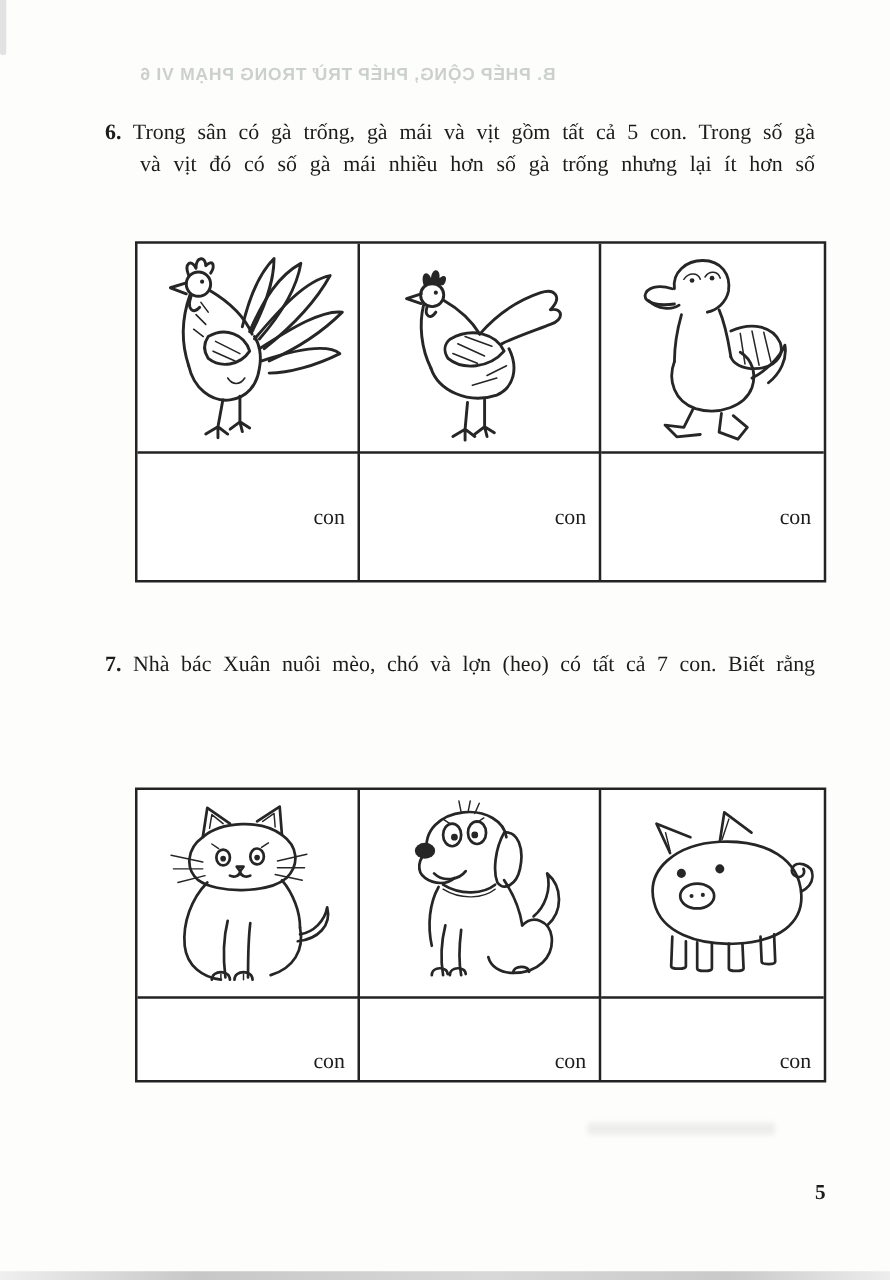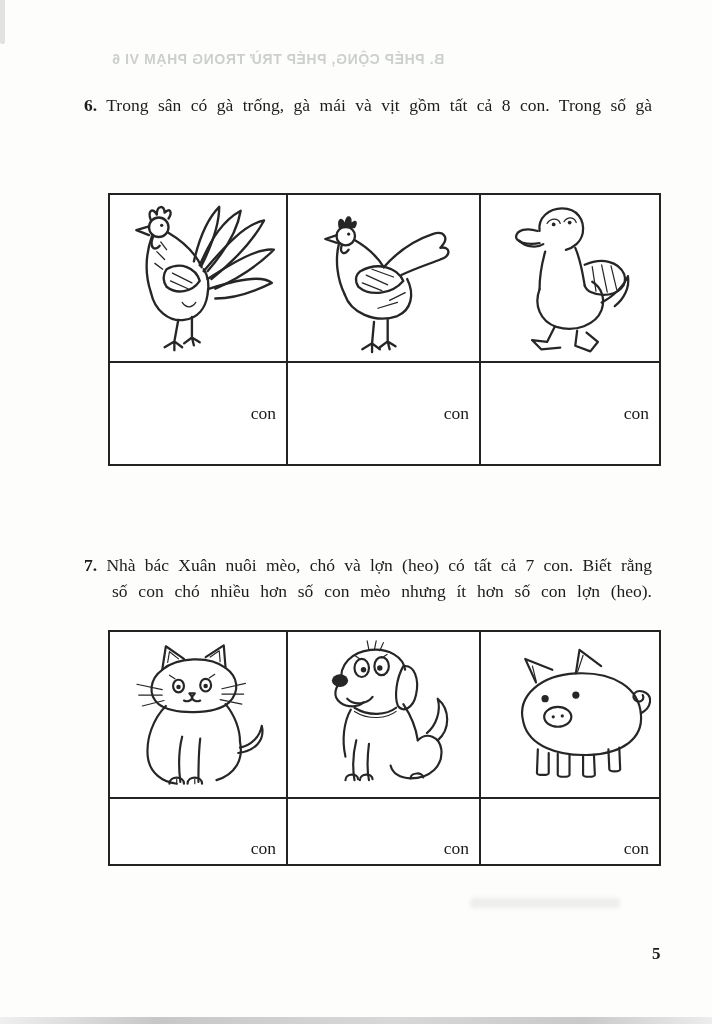--- a/index.html
+++ b/index.html
@@ -4,21 +4,21 @@
 <style>
   html,body{margin:0;padding:0;background:#9a9a9a;}
   .page{position:relative;width:712px;height:1024px;margin:0 auto;background:#fdfdfc;
         font-family:"Liberation Serif",serif;color:#1c1c1c;overflow:hidden;}
   .edgemark{position:absolute;left:0;top:0;width:5px;height:44px;background:#e2e2e2;border-radius:0 0 2px 2px;}
   .bleed{position:absolute;top:51px;left:92px;width:372px;transform:scaleX(-1);
          font-family:"Liberation Sans",sans-serif;font-weight:bold;font-size:14px;
          letter-spacing:.6px;color:#c4c9c4;opacity:.85;filter:blur(.4px);white-space:nowrap;text-align:center;}
   .problem{position:absolute;left:84px;width:568px;font-size:17.5px;line-height:26px;}
   .p6{top:92px;}
-  .p7{top:552px;}
+  .p7{top:518px;}
   .jline{text-align:justify;text-align-last:justify;}
   .cont{padding-left:28px;}
   .num{font-weight:bold;}
   .tablegrid{position:absolute;left:108px;width:549px;border:2.4px solid #232323;background:#fff;display:grid;
              grid-template-columns:178fr 193fr 178fr;}
   .t1{top:193px;grid-template-rows:168px 101px;}
   .t2{top:630px;grid-template-rows:167px 65px;}
   .cell{border-right:2.2px solid #232323;display:flex;align-items:center;justify-content:center;overflow:hidden;}
   .cell:nth-child(3n){border-right:none;}
   .cell:nth-child(-n+3){border-bottom:2.2px solid #232323;}
@@ -47,21 +47,22 @@
   <div class="smudge" style="left:555px;top:238px;width:70px;height:11px;"></div>
   <div class="smudge" style="left:505px;top:300px;width:115px;height:11px;"></div>
   <div class="smudge" style="left:420px;top:352px;width:160px;height:10px;"></div>
   <div class="smudge" style="left:300px;top:428px;width:340px;height:12px;"></div>
   <div class="smudge" style="left:480px;top:640px;width:170px;height:10px;"></div>
   <div class="smudge" style="left:555px;top:705px;width:80px;height:10px;"></div>
   <div class="smudge" style="left:430px;top:822px;width:170px;height:10px;"></div>
   <div class="smudge" style="left:470px;top:898px;width:150px;height:10px;"></div>
 
   <section class="problem p6">
-    <div class="jline"><span class="num">6.</span> <span>Trong sân có gà trống, gà mái và vịt gồm tất cả 8 con. Trong số gà</span></div>
+    <div class="jline"><span class="num">6.</span> <span>Trong sân có gà trống, gà mái và vịt gồm tất cả 5 con. Trong số gà</span></div>
+    <div class="jline cont">và vịt đó có số gà mái nhiều hơn số gà trống nhưng lại ít hơn số</div>
   </section>
 
   <div class="tablegrid t1">
     <div class="cell img">
       <svg viewBox="0 0 180 162">
         <g class="lineart">
           <path d="M96,74 C118,48 138,26 158,22 C146,44 124,66 104,82"></path>
           <path d="M100,82 C128,64 152,50 168,52 C150,70 126,84 108,92"></path>
           <path d="M102,92 C132,82 156,78 166,86 C146,96 124,102 108,102"></path>
           <path d="M92,68 C104,40 116,22 134,12 C130,36 114,58 100,74"></path>
@@ -128,21 +129,20 @@
     <div class="cell unit">
         <span>con</span>
       </div>
     <div class="cell unit">
         <span>con</span>
       </div>
   </div>
 
   <section class="problem p7">
     <div class="jline"><span class="num">7.</span> <span>Nhà bác Xuân nuôi mèo, chó và lợn (heo) có tất cả 7 con. Biết rằng</span></div>
-    <div class="jline cont">số con chó nhiều hơn số con mèo nhưng ít hơn số con lợn (heo).</div>
   </section>
 
   <div class="tablegrid t2">
     <div class="cell img">
       <svg viewBox="0 0 180 168">
         <g class="lineart">
           <path d="M50,34 L54,8 L74,22"></path>
           <path d="M120,32 L118,7 L98,20"></path>
           <path class="thin" d="M56,26 L58,14 L68,22 M114,25 L113,13 L103,20"></path>
           <path d="M50,34 C36,44 34,62 46,72 C62,84 108,84 124,70 C136,58 134,42 120,32 C102,18 66,20 50,34"></path>

